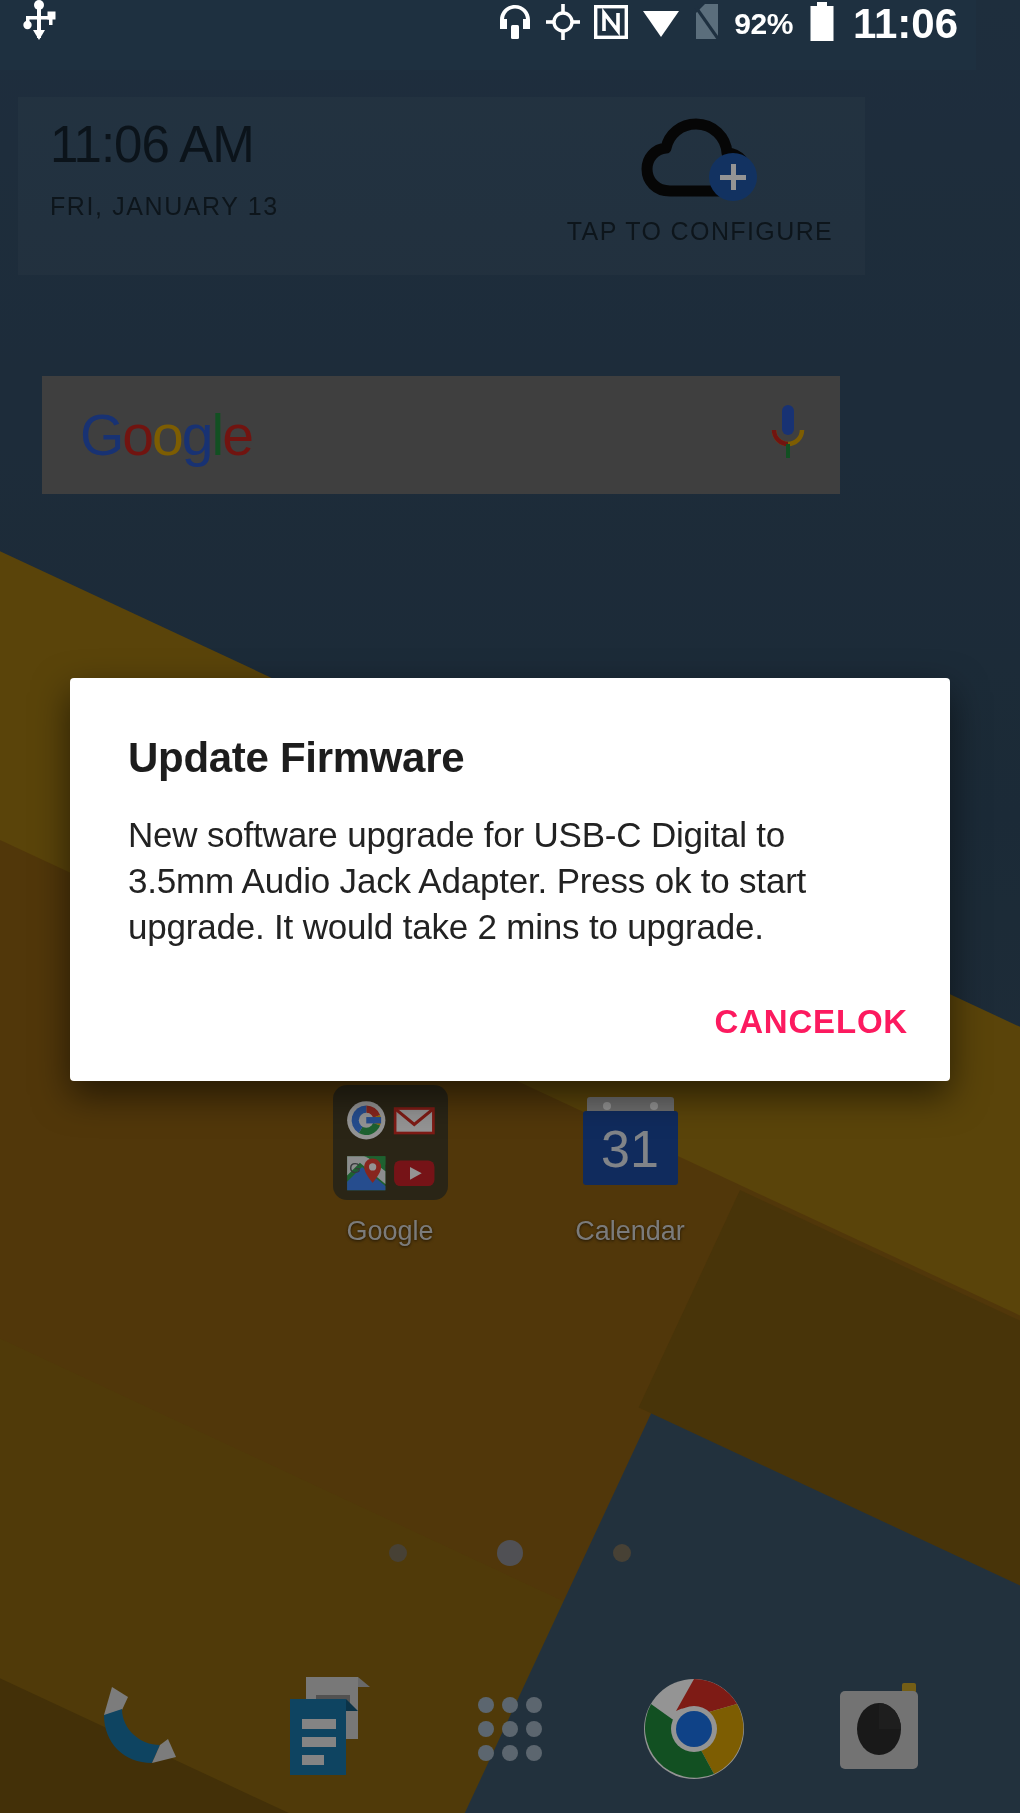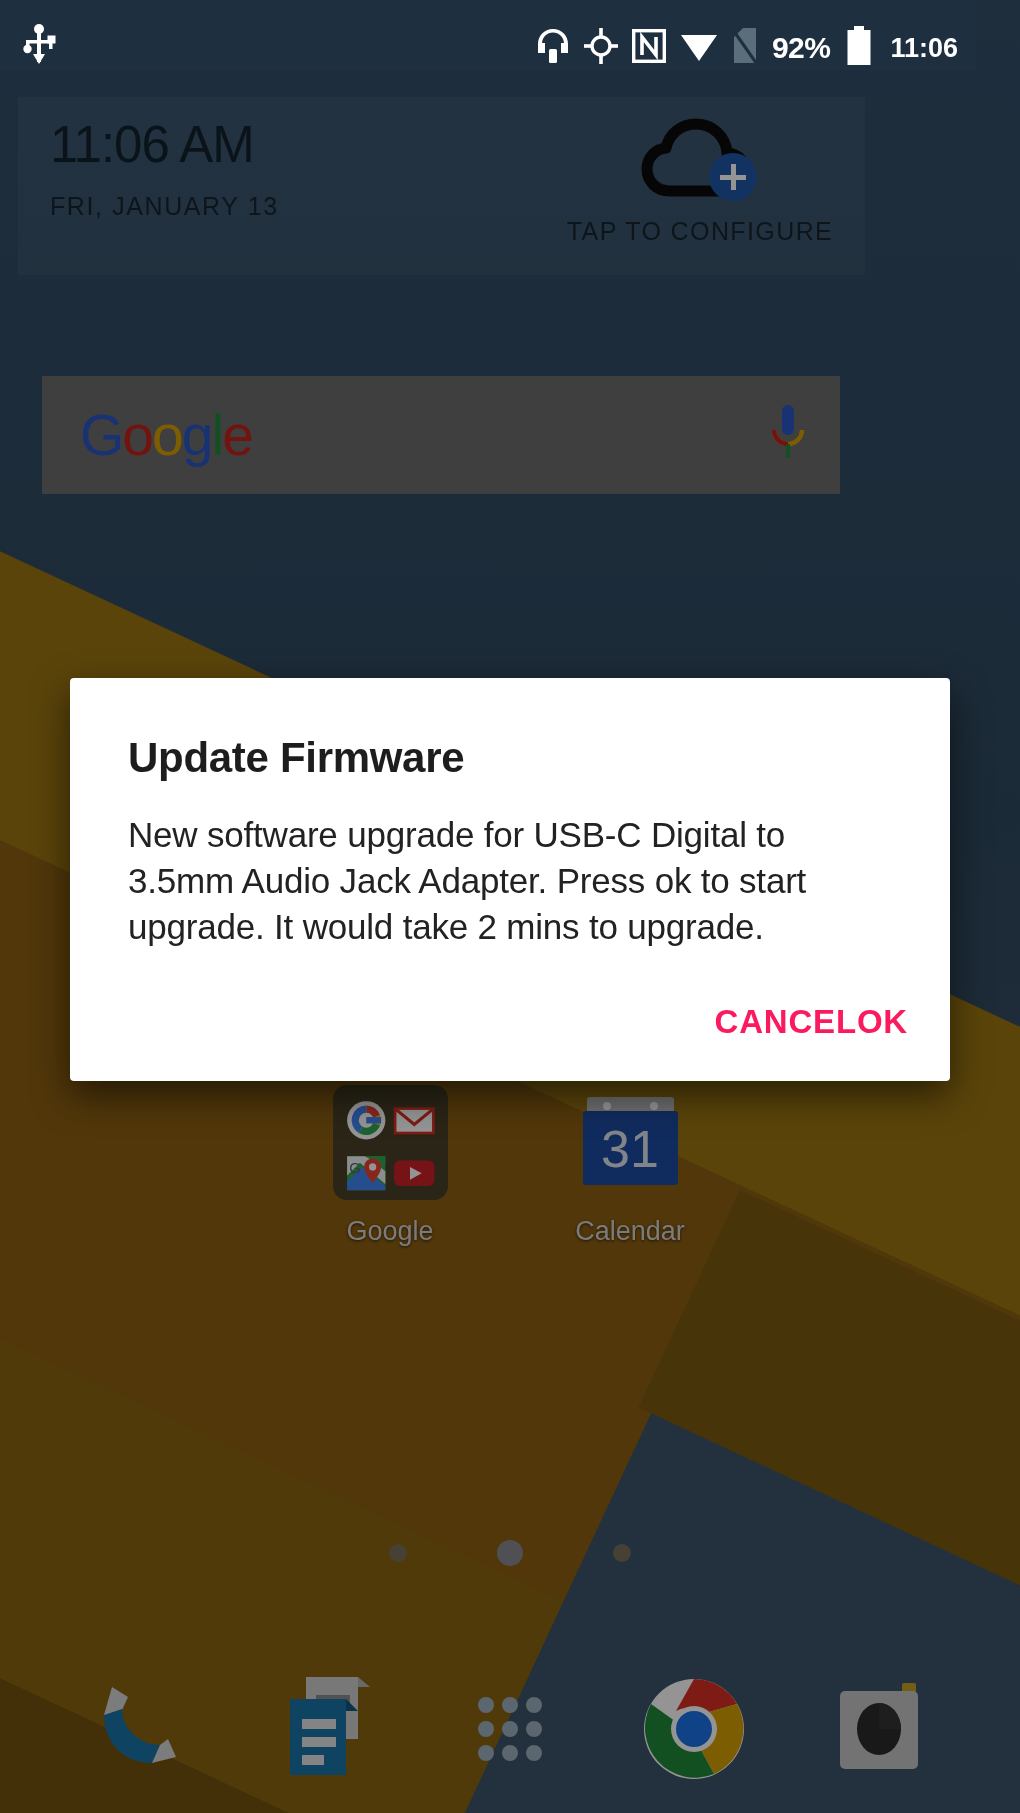--- a/index.html
+++ b/index.html
@@ -55,35 +55,35 @@
     left:740px; top:1190px;
     width:700px; height:240px;
     background:#7d5a10;
     transform:rotate(25deg);
   }
 
   
   #statusbar {
     position:absolute; left:0; top:0; width:976px; height:70px;
     background:#1e3040;
-    display:flex; align-items:flex-end;
+    display:flex; align-items:flex-start;
     padding:0 18px 0 22px;
     color:#ffffff;
     z-index:30;
   }
   .sb-left { display:flex; align-items:center; }
   .sb-spacer { flex:1; }
   .sb-right { display:flex; align-items:center; gap:14px; }
   .sb-icon { display:block; }
   #battery-percent {
     font-size:30px; font-weight:bold; letter-spacing:-0.5px;
     margin-right:2px;
   }
   #status-clock {
-    font-size:27px; font-weight:bold; letter-spacing:0px; margin-left:4px;
+    font-size:42px; font-weight:bold; letter-spacing:0px; margin-left:4px;
   }
 
   
   #clock-widget {
     position:absolute; left:18px; top:97px;
     width:847px; height:178px;
     background:rgba(255,255,255,0.045);
     z-index:5;
     display:flex; align-items:stretch;
   }

